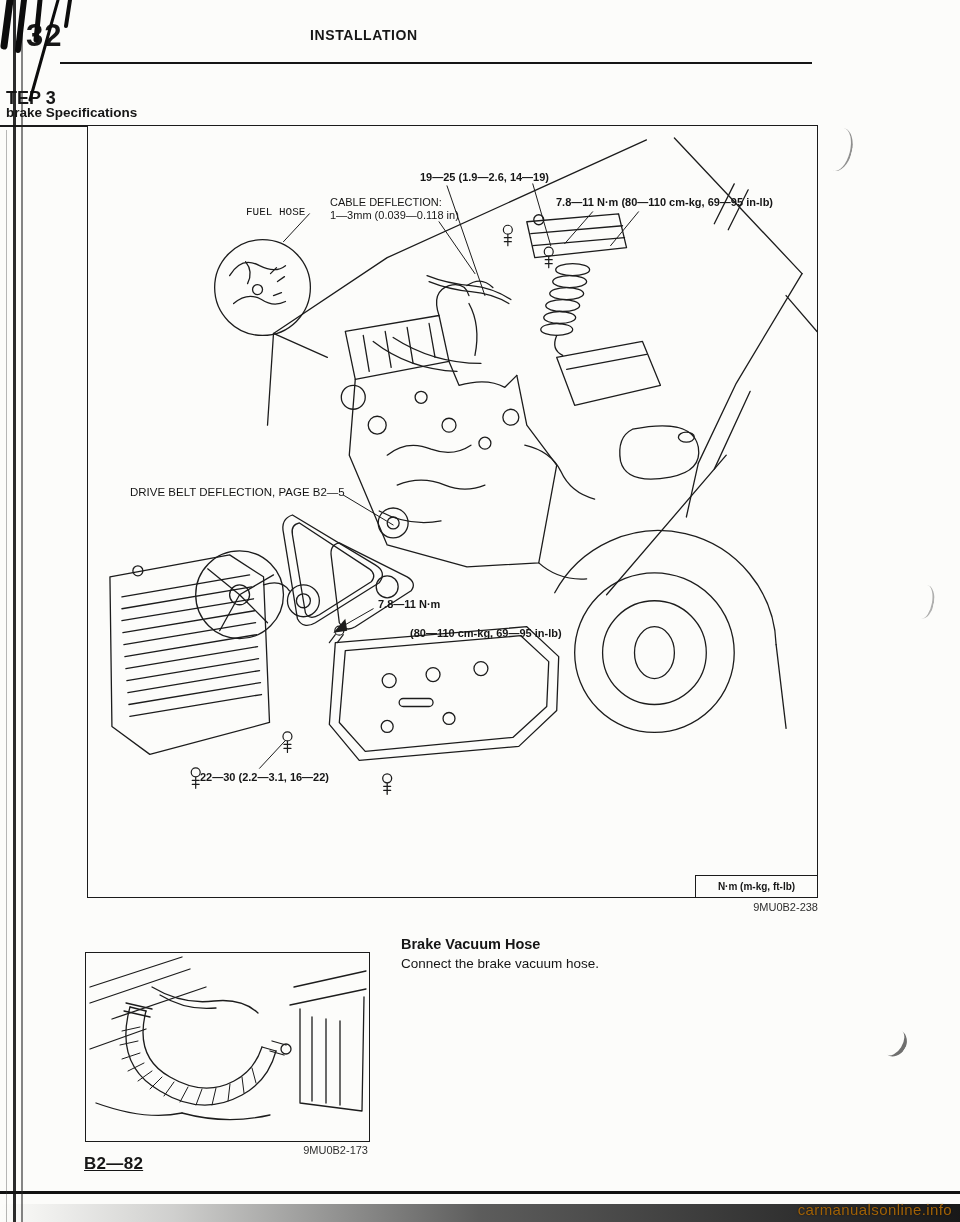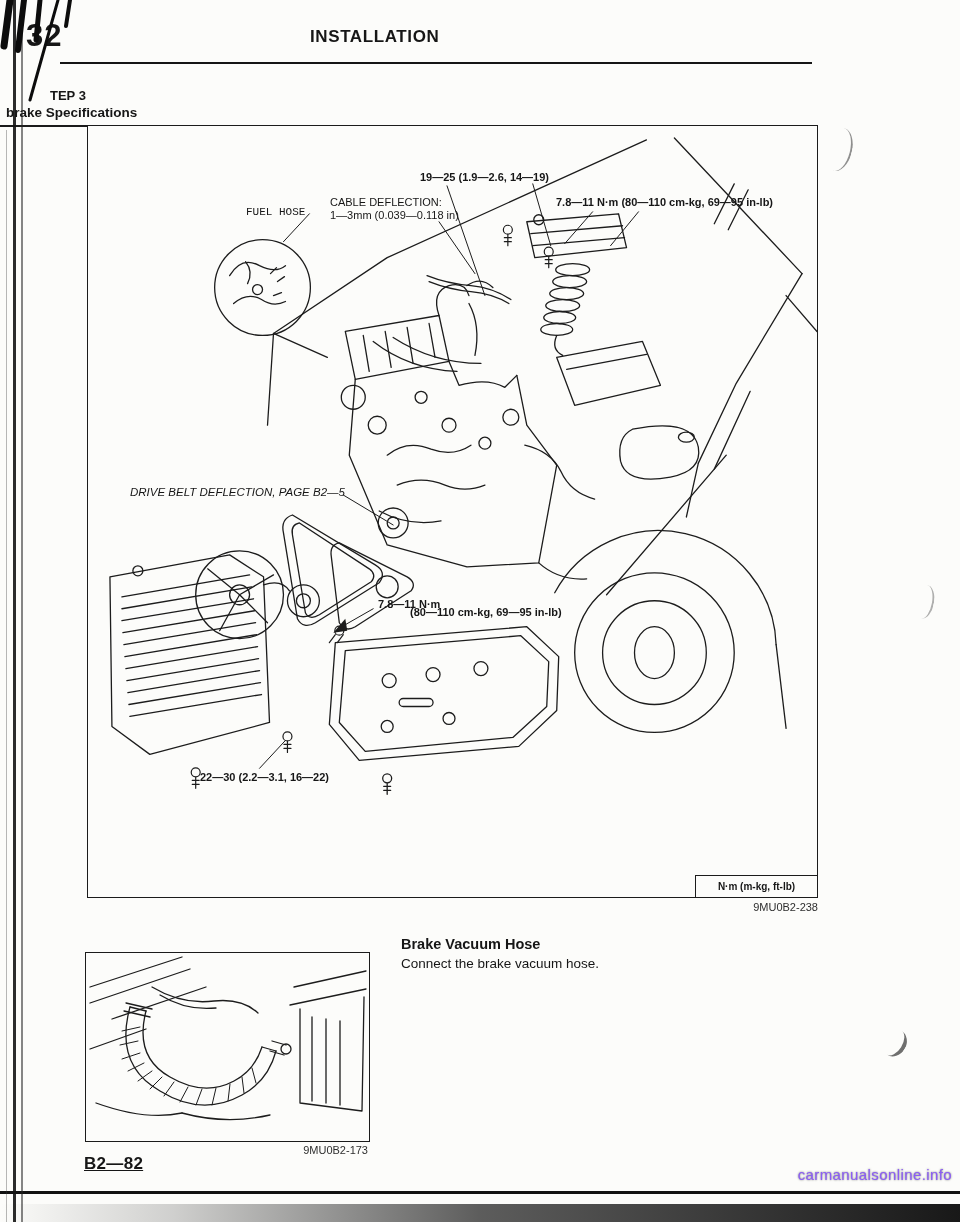--- a/index.html
+++ b/index.html
@@ -17,39 +17,39 @@
   .spine-line-3 { left:6px; top:130px; width:1px; height:1092px; background:#333; opacity:.35; z-index:30; }
   .corner-marks { left:0; top:0; z-index:31; }
 
   .scan-arc { border-right:2.5px solid rgba(70,70,70,.6); border-radius:0 60% 60% 0 / 0 50% 50% 0; }
   .scan-arc-1 { left:830px; top:128px; width:22px; height:44px; transform:rotate(14deg); }
   .scan-arc-2 { left:918px; top:585px; width:16px; height:34px; transform:rotate(10deg); opacity:.7; }
   .scan-arc-3 { left:886px; top:1030px; width:20px; height:28px; border-right-width:4.5px; border-right-color:rgba(75,75,75,.8); transform:rotate(32deg); }
 
   
   .corner-number { left:26px; top:18px; font-size:31px; font-weight:700; letter-spacing:1px; }
-  .header-title { left:310px; top:27px; font-size:17px; font-weight:700; letter-spacing:.6px; }
+  .header-title { left:310px; top:27px; font-size:14px; font-weight:700; letter-spacing:.6px; }
   .header-rule { left:60px; top:62px; width:752px; height:2.2px; background:#151515; }
-  .step-heading { left:6px; top:88px; font-size:13px; font-weight:700;margin-left:44px; }
+  .step-heading { left:6px; top:88px; font-size:18px; font-weight:700; }
   .section-heading { left:6px; top:105px; font-size:13.5px; font-weight:700; }
   .section-underline { left:0; top:125px; width:88px; height:1.6px; background:#1b1b1b; }
 
   
   .fig-box { left:87px; top:125px; width:731px; height:773px; border:1.6px solid #1b1b1b; }
   .fig-box svg { position:absolute; left:0; top:0; width:100%; height:100%; }
   .fig-label { position:absolute; font-size:11px; white-space:nowrap; }
   .fig-label.b { font-weight:700; }
   .lbl-torque-top   { left:332px; top:45px; }
   .lbl-cable-1      { left:242px; top:70px; }
   .lbl-cable-2      { left:242px; top:83px; }
   .lbl-fuel-hose    { left:158px; top:80px;font-family:Liberation Mono, monospace; }
   .lbl-torque-right { left:468px; top:70px; }
-  .lbl-drive-belt   { left:42px;  top:360px; font-size:11.5px;font-style:italic; }
+  .lbl-drive-belt   { left:42px;  top:360px; font-size:11.5px; }
   .lbl-mid-1        { left:290px; top:472px; }
-  .lbl-mid-2        { left:282px; top:480px;padding-left:40px; }
+  .lbl-mid-2        { left:282px; top:501px;padding-left:40px; }
   .lbl-torque-bot   { left:112px; top:645px; }
   .units-note {
     position:absolute; right:0; bottom:0; width:122px; height:22px;
     border-top:1.6px solid #1b1b1b; border-left:1.6px solid #1b1b1b;
     font-size:10px; font-weight:700; text-align:center; line-height:21px;
   }
   .fig-code { font-size:11px; color:#2e2e2e; text-align:right; }
   .fig-code-238 { left:700px; top:901px; width:118px; }
   .fig-code-239 { left:250px; top:1143.5px; width:118px; }
 
@@ -61,22 +61,22 @@
 
   
   .footer-page-number { left:84px; top:1154px; font-size:17px; font-weight:700; letter-spacing:.3px;text-decoration:underline; }
   .footer-rule { left:0; top:1191px; width:960px; height:2.6px; background:#111; }
   .scan-edge-shadow {
     left:0; top:1204px; width:960px; height:18px;
     background:linear-gradient(to right, rgba(20,20,20,0) 0%, rgba(30,30,30,.2) 18%, rgba(25,25,25,.7) 50%, rgba(12,12,12,.95) 100%);
     z-index:20;
   }
   .watermark {
-    right:8px; top:1166px; z-index:21; font-size:15px; letter-spacing:.4px;
-    color:#8b5cf6; text-shadow:0 0 2px rgba(0,0,0,.6);
+    right:8px; top:1201px; z-index:21; font-size:15px; letter-spacing:.4px;
+    color:#a16207; text-shadow:0 0 2px rgba(0,0,0,.6);
   }
 </style>
 </head>
 <body>
 
 <div class="page">
 
   <svg class="abs corner-marks" width="80" height="130" viewBox="0 0 80 130">
     <g stroke="#0c0c0c" fill="none" stroke-linecap="round">
       <path d="M10 0 L4 46" stroke-width="7"></path>

